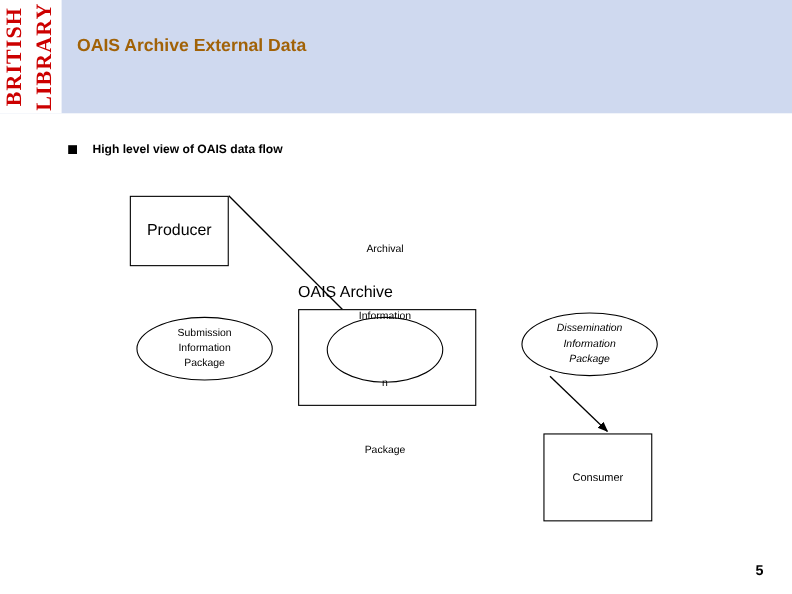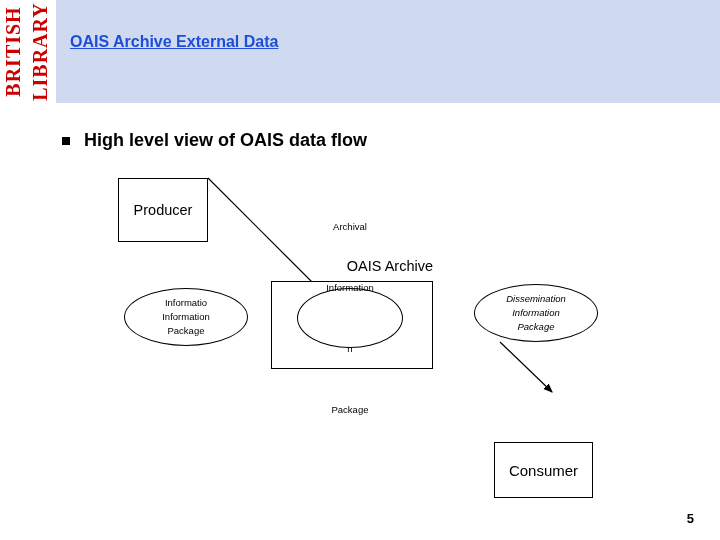--- a/index.html
+++ b/index.html
@@ -51,41 +51,40 @@
   }
   .logo-line {
     display: block;
   }
   .slide-title {
     position: absolute;
     left: 70px;
     top: 33px;
     font-size: 16px;
     font-weight: bold;
-    color: #1d4ed8;
-    text-decoration: underline;
+    color: #a16207;
   }
 
   
   .bullet-row {
     position: absolute;
     left: 62px;
     top: 130px;
     display: flex;
     align-items: center;
   }
   .bullet-marker {
     width: 8px;
     height: 8px;
     background: #000000;
     margin-right: 14px;
     flex: 0 0 auto;
   }
   .bullet-text {
-    font-size: 18px;
+    font-size: 11px;
     color: #000000;
     font-weight: bold;
   }
 
   
   .diagram {
     position: absolute;
     left: 0;
     top: 0;
     width: 720px;
@@ -116,31 +115,30 @@
   .box-archive {
     left: 271px;
     top: 281px;
     width: 162px;
     height: 88px;
   }
   .box-consumer {
     left: 494px;
     top: 394px;
     width: 99px;
-    height: 56px;
-    font-size: 15px;
-    margin-top: 48px;
+    height: 80px;
+    font-size: 10px;
   }
 
   .archive-label {
     position: absolute;
     left: 271px;
     top: 258px;
     width: 162px;
-    text-align: right;
+    text-align: left;
     font-size: 14.5px;
     color: #000000;
   }
 
   .ellipse {
     position: absolute;
     border: 1px solid #000000;
     background: #ffffff;
     border-radius: 50%;
     box-sizing: border-box;
@@ -225,21 +223,21 @@
 
     <line x1="500" y1="342" x2="552" y2="392" stroke="#000000" stroke-width="1.2" marker-end="url(#arrow)"></line>
   </svg>
 
   <div class="box box-producer">Producer</div>
 
   <div class="archive-label">OAIS Archive</div>
   <div class="box box-archive"></div>
 
   <div class="ellipse ellipse-sip">
-    <span>Informatio</span>
+    <span>Submission</span>
     <span>Information</span>
     <span>Package</span>
   </div>
 
   <div class="ellipse ellipse-aip">
     <span>Archival</span>
     <span>Information</span>
     <span>n</span>
     <span>Package</span>
   </div>

